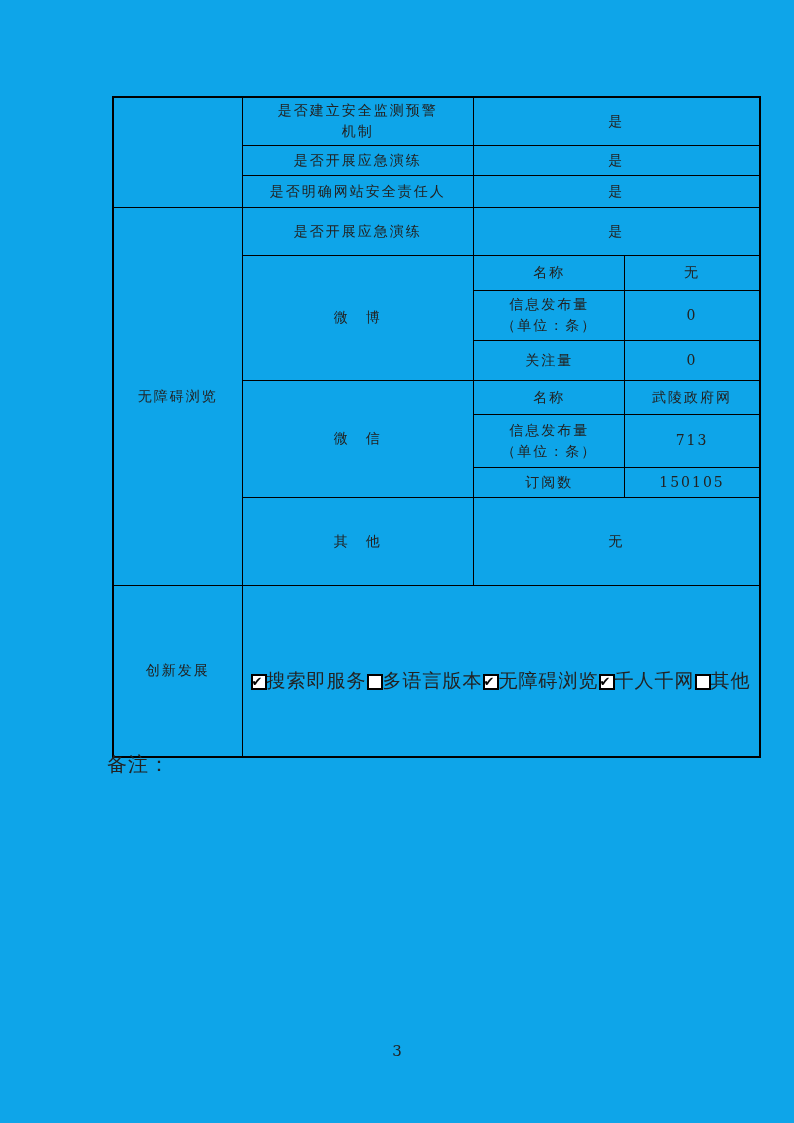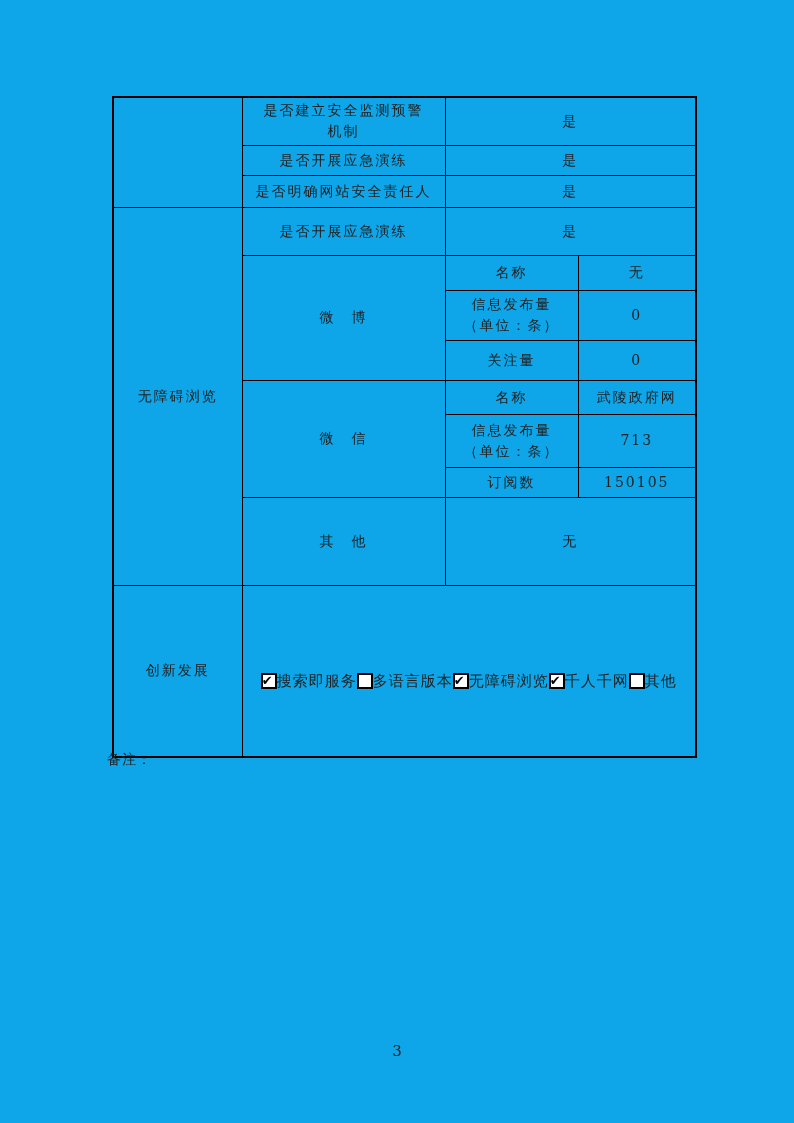--- a/index.html
+++ b/index.html
@@ -36,21 +36,21 @@
     letter-spacing: 2px;
     line-height: 21px;
     white-space: pre-line;
     padding: 2px 8px;
     box-sizing: border-box;
     overflow: hidden;
   }
   td.num { letter-spacing: 1.5px; }
   .cbline {
     letter-spacing: 1px;
-    font-size: 15px;
+    font-size: 19px;
     white-space: nowrap;
   }
   .opt { display: inline-block; }
   .cb {
     display: inline-block;
     width: 12px;
     height: 12px;
     border: 2px solid #000000;
     position: relative;
     vertical-align: -3px;
@@ -64,21 +64,21 @@
     font-size: 13px;
     color: #000;
     position: absolute;
     left: -1px;
     top: -5px;
   }
   .notes {
     position: absolute;
     left: 107px;
     top: 751px;
-    font-size: 14px;
+    font-size: 20px;
     letter-spacing: 1px;
   }
   .pagenum {
     position: absolute;
     left: 0;
     top: 1042px;
     width: 794px;
     text-align: center;
     font-size: 15px;
   }

